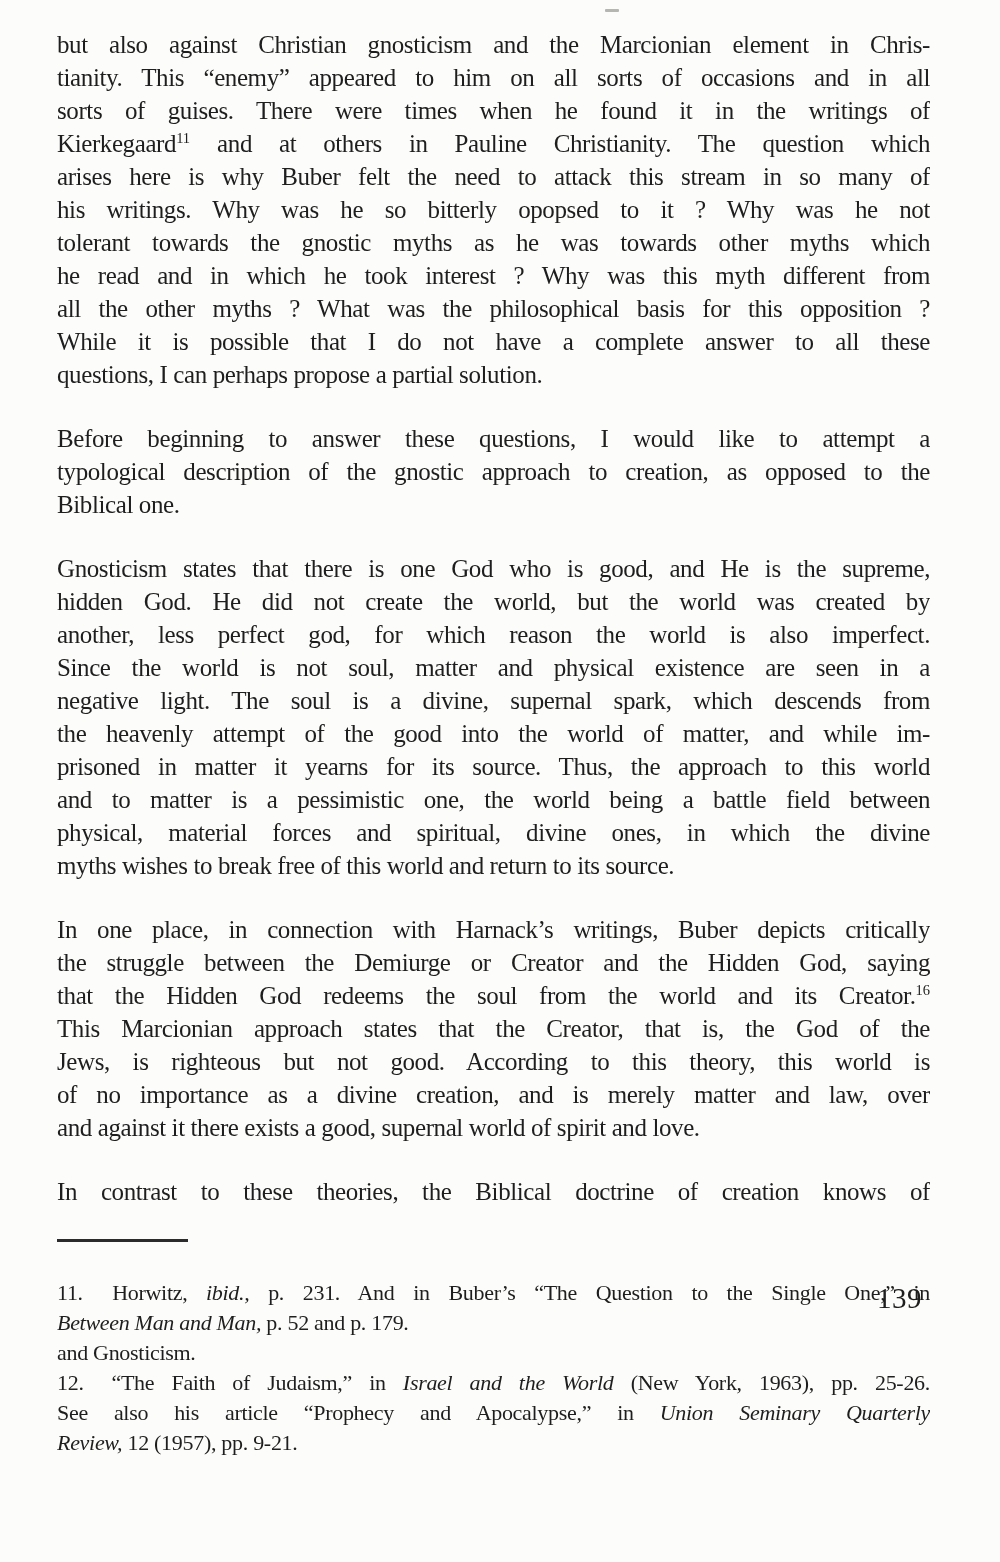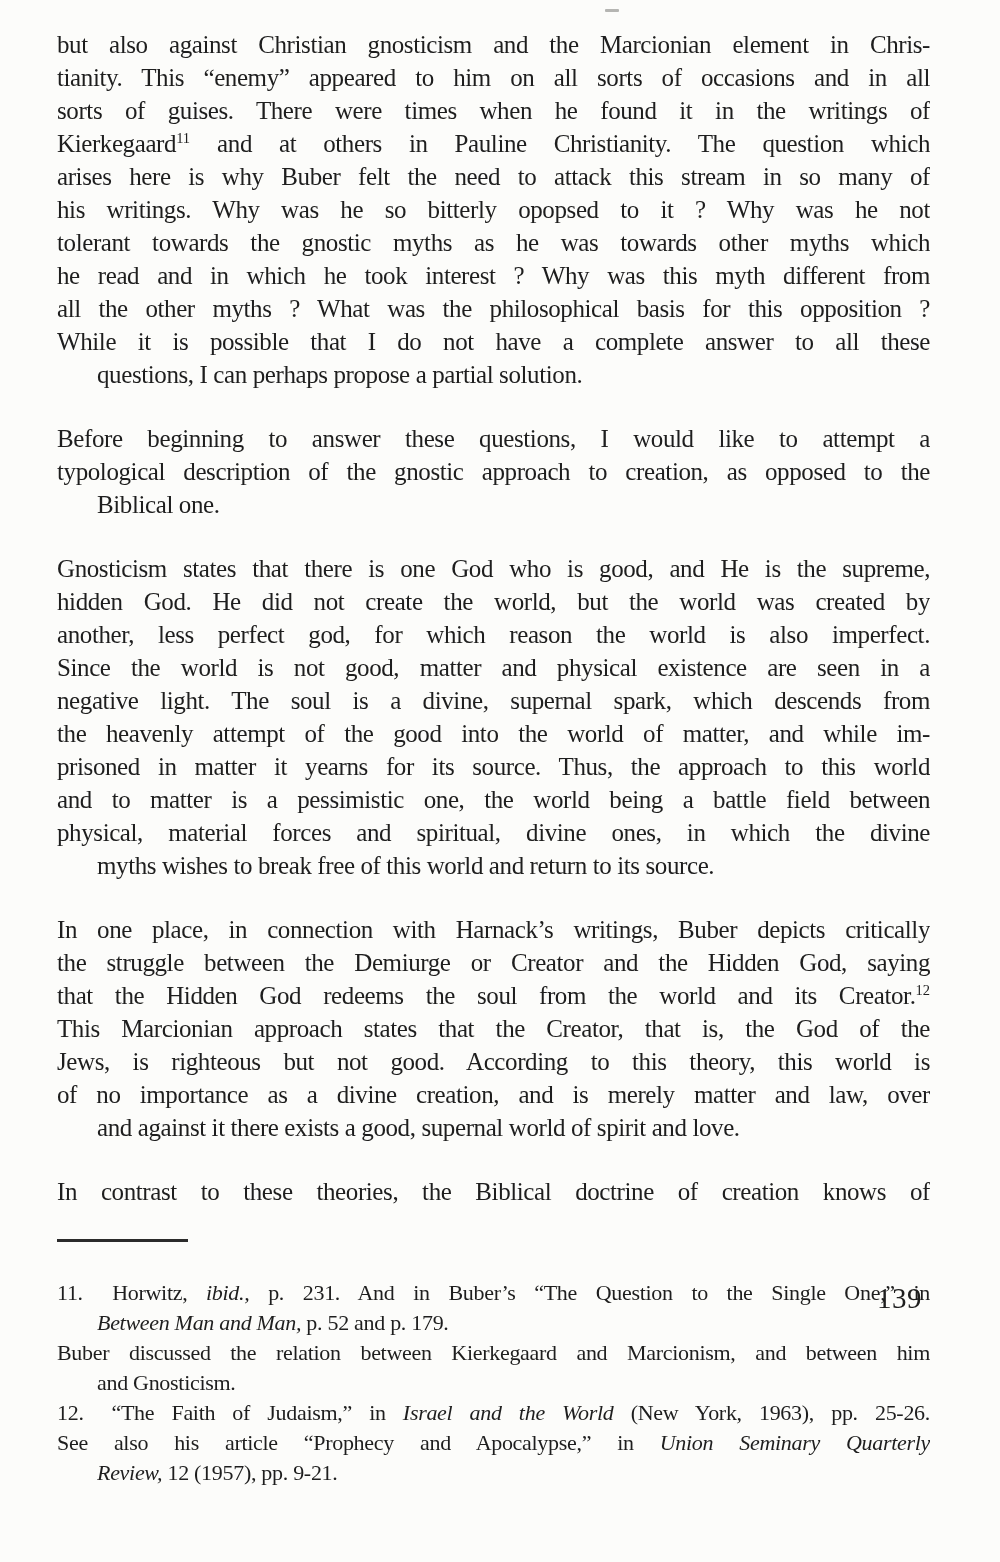--- a/index.html
+++ b/index.html
@@ -44,21 +44,20 @@
     letter-spacing: -0.4px;
     text-align: justify;
     text-align-last: justify;
     text-justify: inter-word;
     max-height: 33px;
     overflow: hidden;
   }
   .line.flush {
     text-align: right;
     text-align-last: left;
-    margin-left: 40px;
   }
   .line sup {
     font-size: 0.58em;
     line-height: 0;
     vertical-align: super;
     letter-spacing: 0;
   }
   .line em {
   }
   .footnote-rule {
@@ -104,47 +103,46 @@
         </div>
         <div class="paragraph">
           <div class="line">Before beginning to answer these questions, I would like to attempt a</div>
           <div class="line">typological description of the gnostic approach to creation, as opposed to the</div>
           <div class="line flush">Biblical one.</div>
         </div>
         <div class="paragraph">
           <div class="line">Gnosticism states that there is one God who is good, and He is the supreme,</div>
           <div class="line">hidden God. He did not create the world, but the world was created by</div>
           <div class="line">another, less perfect god, for which reason the world is also imperfect.</div>
-          <div class="line">Since the world is not good, matter and physical existence are seen in a</div>
+          <div class="line">Since the world is not soul, matter and physical existence are seen in a</div>
           <div class="line">negative light. The soul is a divine, supernal spark, which descends from</div>
           <div class="line">the heavenly attempt of the good into the world of matter, and while im-</div>
           <div class="line">prisoned in matter it yearns for its source. Thus, the approach to this world</div>
           <div class="line">and to matter is a pessimistic one, the world being a battle field between</div>
           <div class="line">physical, material forces and spiritual, divine ones, in which the divine</div>
           <div class="line flush">myths wishes to break free of this world and return to its source.</div>
         </div>
         <div class="paragraph">
           <div class="line">In one place, in connection with Harnack’s writings, Buber depicts critically</div>
           <div class="line">the struggle between the Demiurge or Creator and the Hidden God, saying</div>
-          <div class="line">that the Hidden God redeems the soul from the world and its Creator.<sup>12</sup></div>
+          <div class="line">that the Hidden God redeems the soul from the world and its Creator.<sup>16</sup></div>
           <div class="line">This Marcionian approach states that the Creator, that is, the God of the</div>
           <div class="line">Jews, is righteous but not good. According to this theory, this world is</div>
           <div class="line">of no importance as a divine creation, and is merely matter and law, over</div>
           <div class="line flush">and against it there exists a good, supernal world of spirit and love.</div>
         </div>
         <div class="paragraph">
           <div class="line">In contrast to these theories, the Biblical doctrine of creation knows of</div>
         </div>
       </section>
     <div class="footnote-rule"></div>
     <section>
         <div class="footnote">
           <div class="line">11.  Horwitz, <em>ibid.,</em> p. 231. And in Buber’s “The Question to the Single One,” in</div>
           <div class="line flush"><em>Between Man and Man,</em> p. 52 and p. 179.</div>
-          <div class="line">Buber discussed the relation between Kierkegaard and Marcionism, and between him</div>
           <div class="line flush">and Gnosticism.</div>
         </div>
         <div class="footnote">
           <div class="line">12.  “The Faith of Judaism,” in <em>Israel and the World</em> (New York, 1963), pp. 25-26.</div>
           <div class="line">See also his article “Prophecy and Apocalypse,” in <em>Union Seminary Quarterly</em></div>
           <div class="line flush"><em>Review,</em> 12 (1957), pp. 9-21.</div>
         </div>
       </section>
   </main>
   <div class="page-number">139</div>

